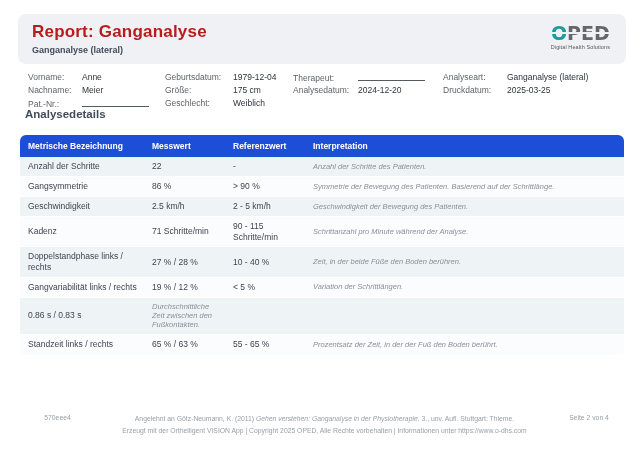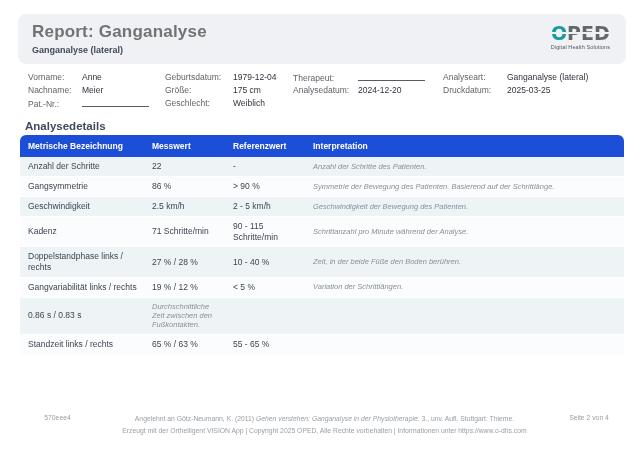--- a/index.html
+++ b/index.html
@@ -2,21 +2,21 @@
 <html><head>
 <meta charset="utf-8">
 <style>
   * { margin: 0; padding: 0; box-sizing: border-box; }
   html, body { width: 644px; height: 455px; background: #ffffff;
     font-family: "Liberation Sans", sans-serif; position: relative; overflow: hidden; }
 
   
   .header-card { position: absolute; left: 18px; top: 14px; width: 608px; height: 50px;
     background: #f0f1f4; border-radius: 8px; padding: 8px 14px; }
-  .report-title { font-size: 17px; font-weight: bold; color: #737373; letter-spacing: .2px; }
+  .report-title { font-size: 17px; font-weight: bold; color: #b91c1c; letter-spacing: .2px; }
   .report-subtitle { font-size: 9px; font-weight: bold; color: #414b5a; margin-top: 3px; }
   .logo-block { position: absolute; right: 16px; top: 9px; text-align: center; }
   .logo-word { font-size: 19px; font-weight: bold; letter-spacing: 0px; line-height: 20px;
     position: relative; font-family: "DejaVu Sans", sans-serif; }
   .logo-o { color: #1a9b9e; }
   .logo-ped { color: #63666b; }
   .logo-slit { position: absolute; left: 0; right: 0; top: 9px; height: 2px; background: #f0f1f4; }
   .logo-tagline { font-size: 5.5px; color: #54575c; margin-top: 1px; letter-spacing: .1px; }
 
   
@@ -26,21 +26,21 @@
   .lbl { display: inline-block; color: #5f6368; }
   .val { color: #2f333b; }
   .c1 { left: 28px; }  .c1 .lbl { width: 54px; }
   .c2 { left: 165px; } .c2 .lbl { width: 68px; }
   .c3 { left: 293px; } .c3 .lbl { width: 65px; }
   .c4 { left: 443px; } .c4 .lbl { width: 64px; }
   .blank-line { display: inline-block; width: 67px; height: 9px;
     border-bottom: 1px solid #555a63; vertical-align: baseline; }
 
   
-  .section-title { position: absolute; left: 25px; top: 120px;
+  .section-title { position: absolute; left: 25px; top: 108px;
     font-size: 11.5px; font-weight: bold; color: #414b5a; }
 
   
   .table { position: absolute; left: 20px; top: 135px; width: 604px; }
   .trow { display: grid; grid-template-columns: 124px 81px 80px 1fr; align-items: center; }
   .thead { background: #1d4ed8; border-radius: 6px 6px 0 0; min-height: 22px; }
   .thead .cell { color: #ffffff; font-weight: bold; font-size: 8.5px; }
   .cell { padding: 4px 6px 4px 8px; font-size: 8.5px; color: #3f4450; line-height: 1.25; }
   .cell.interp { font-style: italic; color: #8a8f98; font-size: 7.5px; }
   .tbody .trow { min-height: 20px; border-bottom: 1.5px solid #ffffff; }
@@ -156,20 +156,21 @@
       <div class="cell interp">Variation der Schrittlängen.</div>
     </div>
     <div class="trow">
       <div class="cell">0.86 s / 0.83 s</div>
       <div class="cell interp">Durchschnittliche Zeit zwischen den Fußkontakten.</div>
     </div>
     <div class="trow">
       <div class="cell">Standzeit links / rechts</div>
       <div class="cell">65 % / 63 %</div>
       <div class="cell">55 - 65 %</div>
+      <div class="cell interp">Prozentsatz der Zeit, in der der Fuß den Boden berührt.</div>
     </div>
   </div>
 </div>
 
 <div class="footer">
   <div class="footer-left">570eee4</div>
   <div class="footer-center">
     <div><span>Angelehnt an Götz-Neumann, K. (2011) </span><span class="ref-italic">Gehen verstehen: Ganganalyse in der Physiotherapie.</span><span> 3., unv. Aufl. Stuttgart: Thieme.</span></div>
     <div>Erzeugt mit der Orthelligent VISION App | Copyright 2025 OPED, Alle Rechte vorbehalten | Informationen unter https://www.o-dhs.com</div>
   </div>

